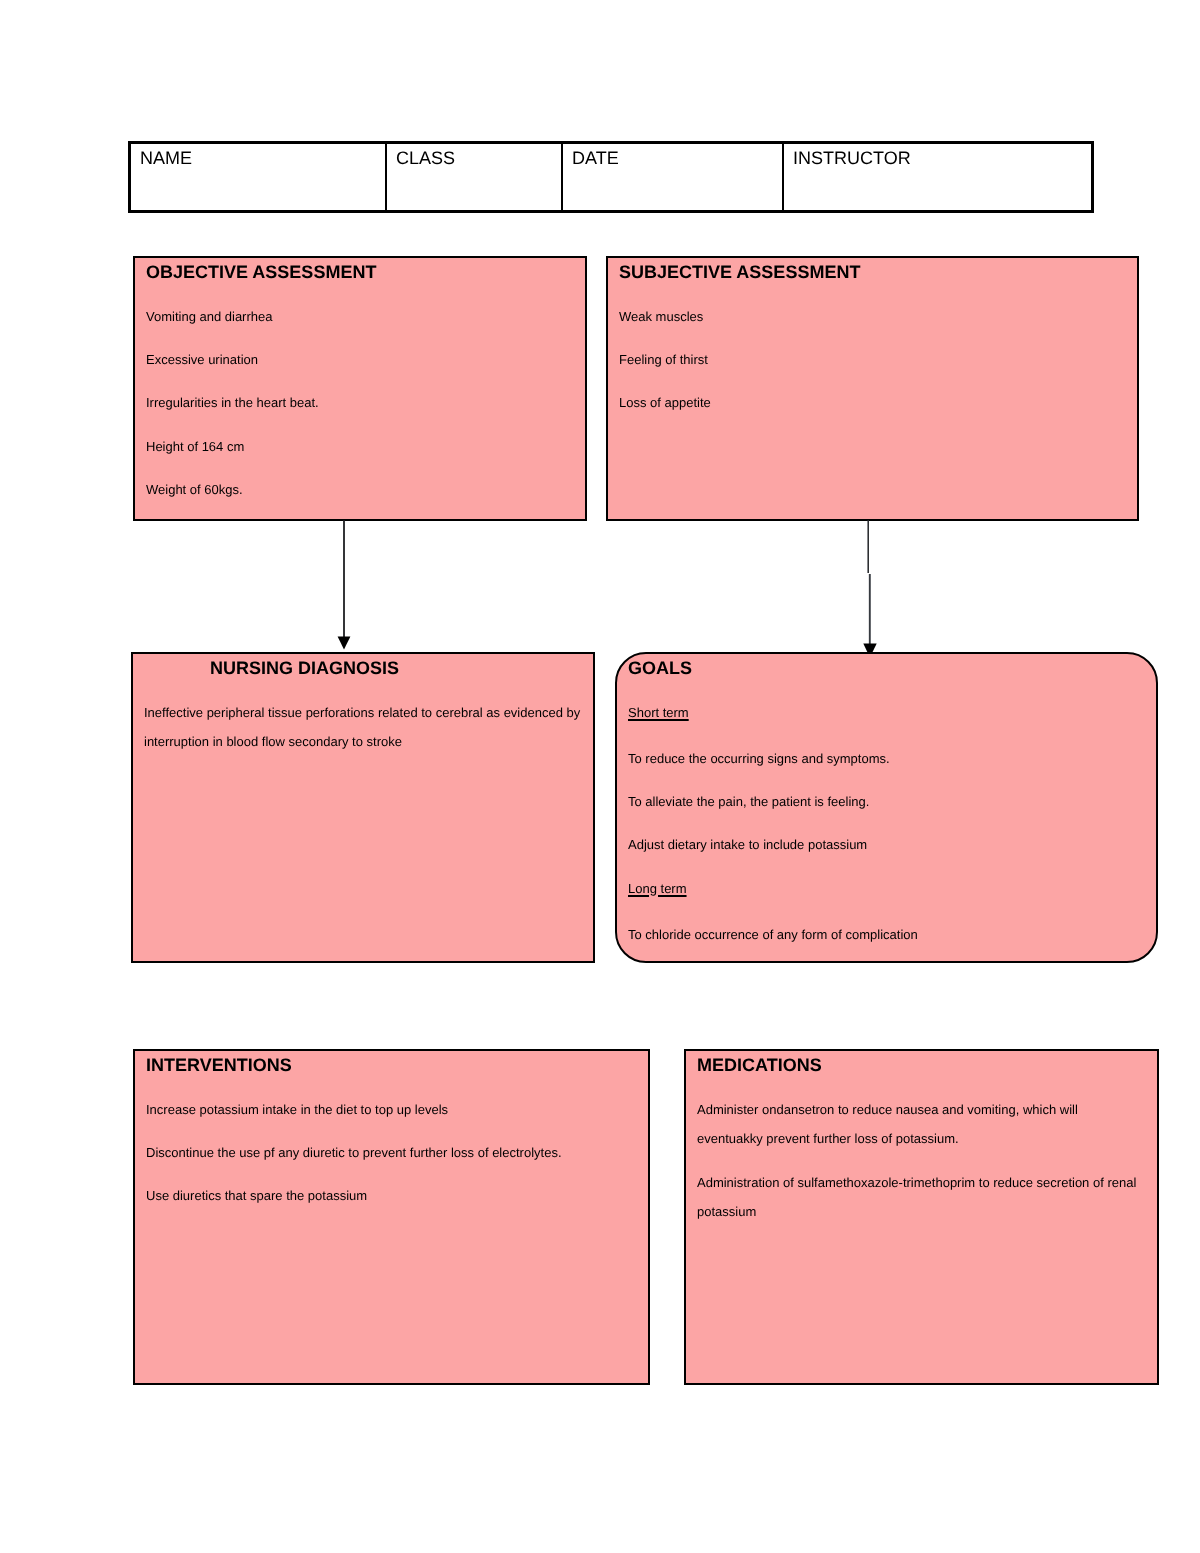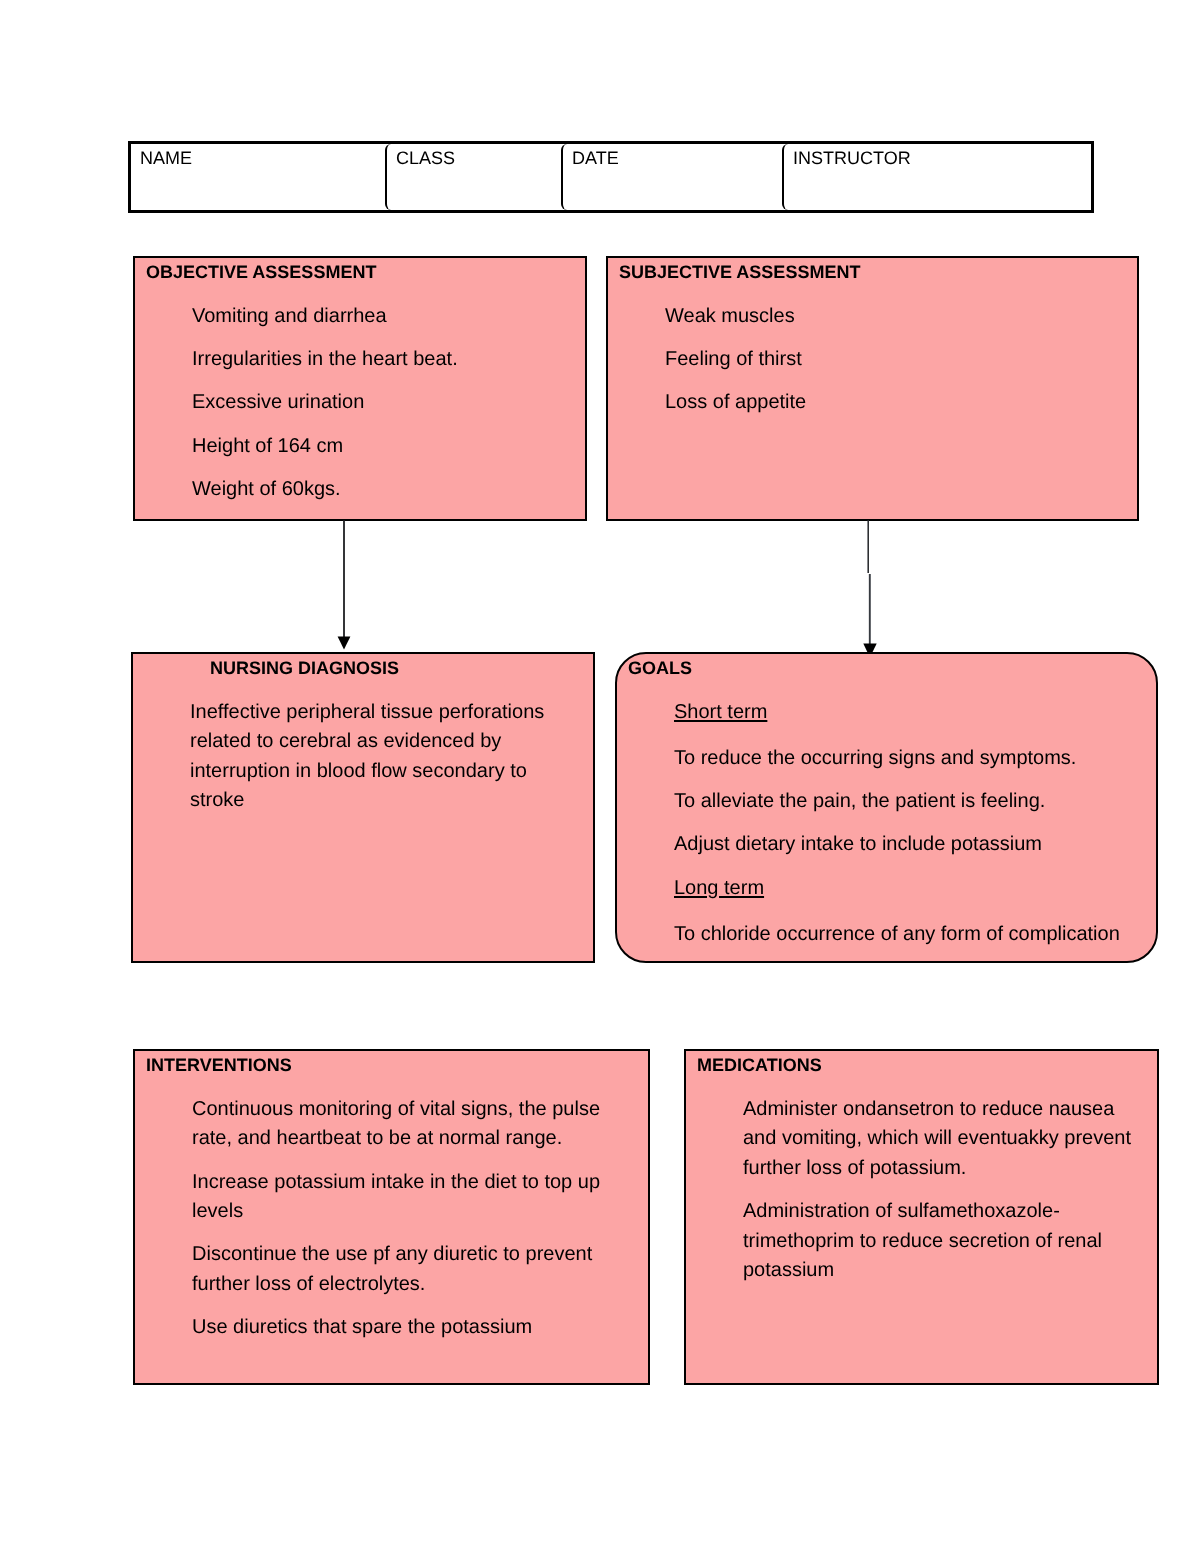--- a/index.html
+++ b/index.html
@@ -1,28 +1,28 @@
 <!DOCTYPE html>
 <html><head>
 <meta charset="utf-8">
 <style>
   html,body{margin:0;padding:0;background:#fff;-webkit-font-smoothing:antialiased;text-rendering:geometricPrecision;}
   body{width:1200px;height:1553px;position:relative;font-family:"Liberation Sans",sans-serif;color:#000;}
   .page{position:absolute;inset:0;}
   .box{position:absolute;box-sizing:border-box;border:2px solid #000;background:#fca5a5;}
   .hdr-table{position:absolute;left:128px;top:141px;width:966px;height:72px;box-sizing:border-box;border:3px solid #000;}
-  .hdr-cell{position:absolute;top:0;bottom:0;box-sizing:border-box;border-radius:6px;}
+  .hdr-cell{position:absolute;top:0;bottom:0;box-sizing:border-box;}
   .hdr-cell.c0{left:0;width:254px;}
   .hdr-cell.c1{left:254px;width:140px;border-left:2px solid #000;}
   .hdr-cell.c2{left:430px;width:221px;border-left:2px solid #000;}
   .hdr-cell.c3{left:651px;right:0;border-left:2px solid #000;}
   .hdr-lbl{position:absolute;left:9px;top:-1px;font-size:18px;line-height:30px;}
   .ttl{font-weight:bold;font-size:18px;line-height:29.7px;margin-bottom:14px;}
   .ttl-center{padding-left:66px;}
-  .ln{font-size:20px;line-height:29.6px;margin-bottom:13.7px;margin-left:46px;}
+  .ln{font-size:13px;line-height:29.6px;margin-bottom:13.7px;}
   .ln:last-child{margin-bottom:0;}
   .u{text-decoration:underline;text-underline-offset:1.6px;text-decoration-thickness:1.8px;}
   .ln.u{margin-bottom:16.4px;}
   .box{padding:0 10px 0 11px;}
   .arrow{position:absolute;}
   .arrow-left{left:332px;top:520px;}
   .arrow-right{left:856.8px;top:520px;}
 
   
   .b-obj{left:133px;top:256px;width:454px;height:265px;}
@@ -48,22 +48,22 @@
         <span class="hdr-lbl">DATE</span>
       </div>
     <div class="hdr-cell c3">
         <span class="hdr-lbl">INSTRUCTOR</span>
       </div>
   </div>
 
   <div class="box b-obj">
     <div class="ttl">OBJECTIVE ASSESSMENT</div>
     <div class="ln">Vomiting and diarrhea</div>
+    <div class="ln">Excessive urination</div>
     <div class="ln">Irregularities in the heart beat.</div>
-    <div class="ln">Excessive urination</div>
     <div class="ln">Height of 164 cm</div>
     <div class="ln">Weight of 60kgs.</div>
   </div>
 
   <div class="box b-subj">
     <div class="ttl">SUBJECTIVE ASSESSMENT</div>
     <div class="ln">Weak muscles</div>
     <div class="ln">Feeling of thirst</div>
     <div class="ln">Loss of appetite</div>
   </div>
@@ -88,21 +88,20 @@
     <div class="ln u">Short term</div>
     <div class="ln">To reduce the occurring signs and symptoms.</div>
     <div class="ln">To alleviate the pain, the patient is feeling.</div>
     <div class="ln">Adjust dietary intake to include potassium</div>
     <div class="ln u">Long term</div>
     <div class="ln">To chloride occurrence of any form of complication</div>
   </div>
 
   <div class="box b-int">
     <div class="ttl">INTERVENTIONS</div>
-    <div class="ln para">Continuous monitoring of vital signs, the pulse rate, and heartbeat to be at normal range.</div>
     <div class="ln para">Increase potassium intake in the diet to top up levels</div>
     <div class="ln para">Discontinue the use pf any diuretic to prevent further loss of electrolytes.</div>
     <div class="ln para">Use diuretics that spare the potassium</div>
   </div>
 
   <div class="box b-med">
     <div class="ttl">MEDICATIONS</div>
     <div class="ln para">Administer ondansetron to reduce nausea and vomiting, which will eventuakky prevent further loss of potassium.</div>
     <div class="ln para">Administration of sulfamethoxazole-trimethoprim to reduce secretion of renal potassium</div>
   </div>

